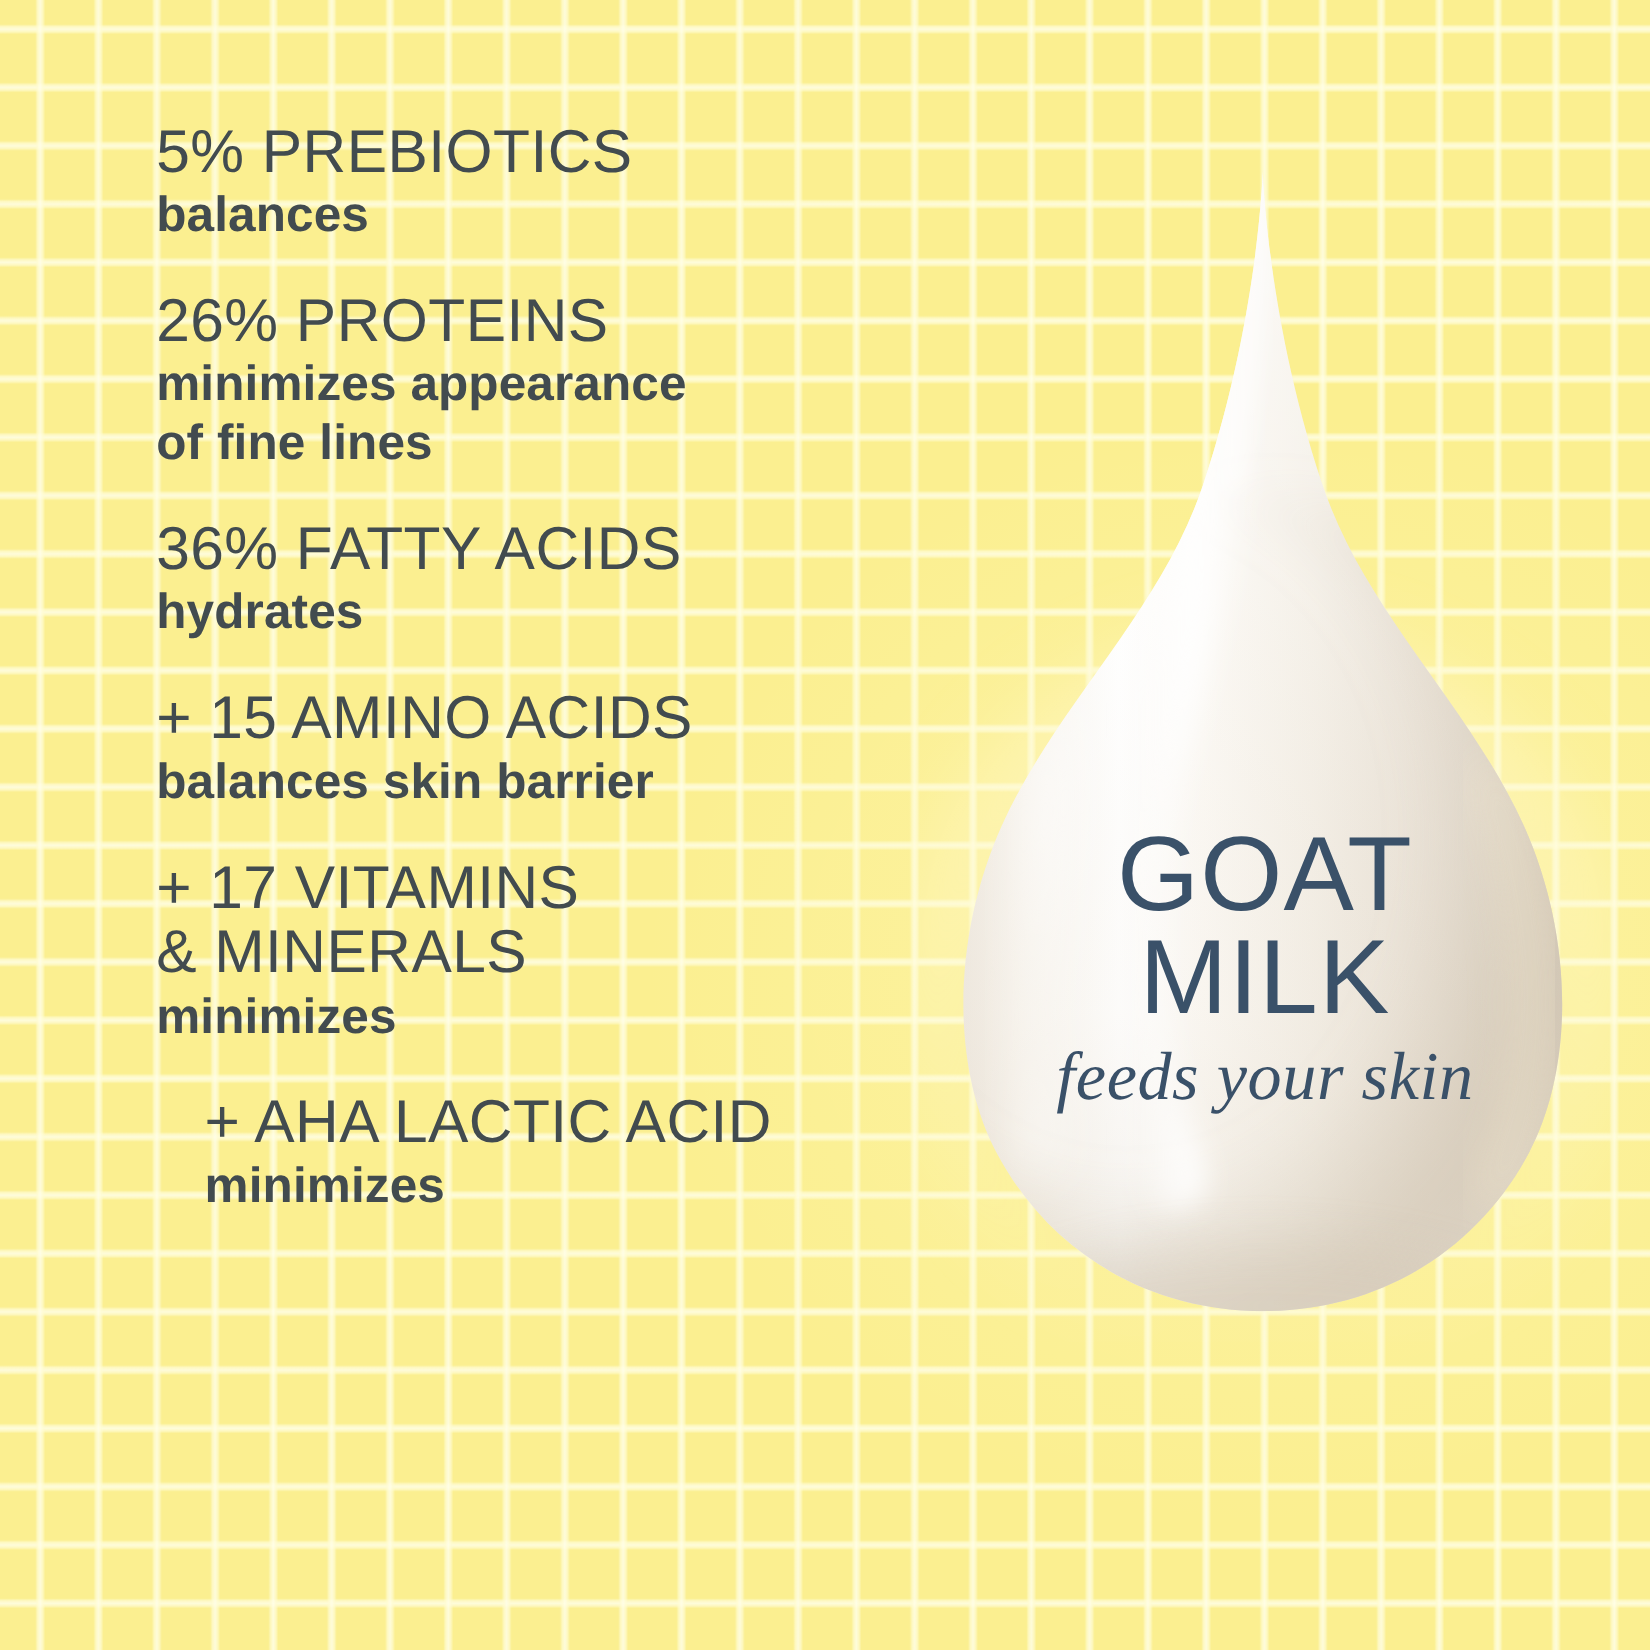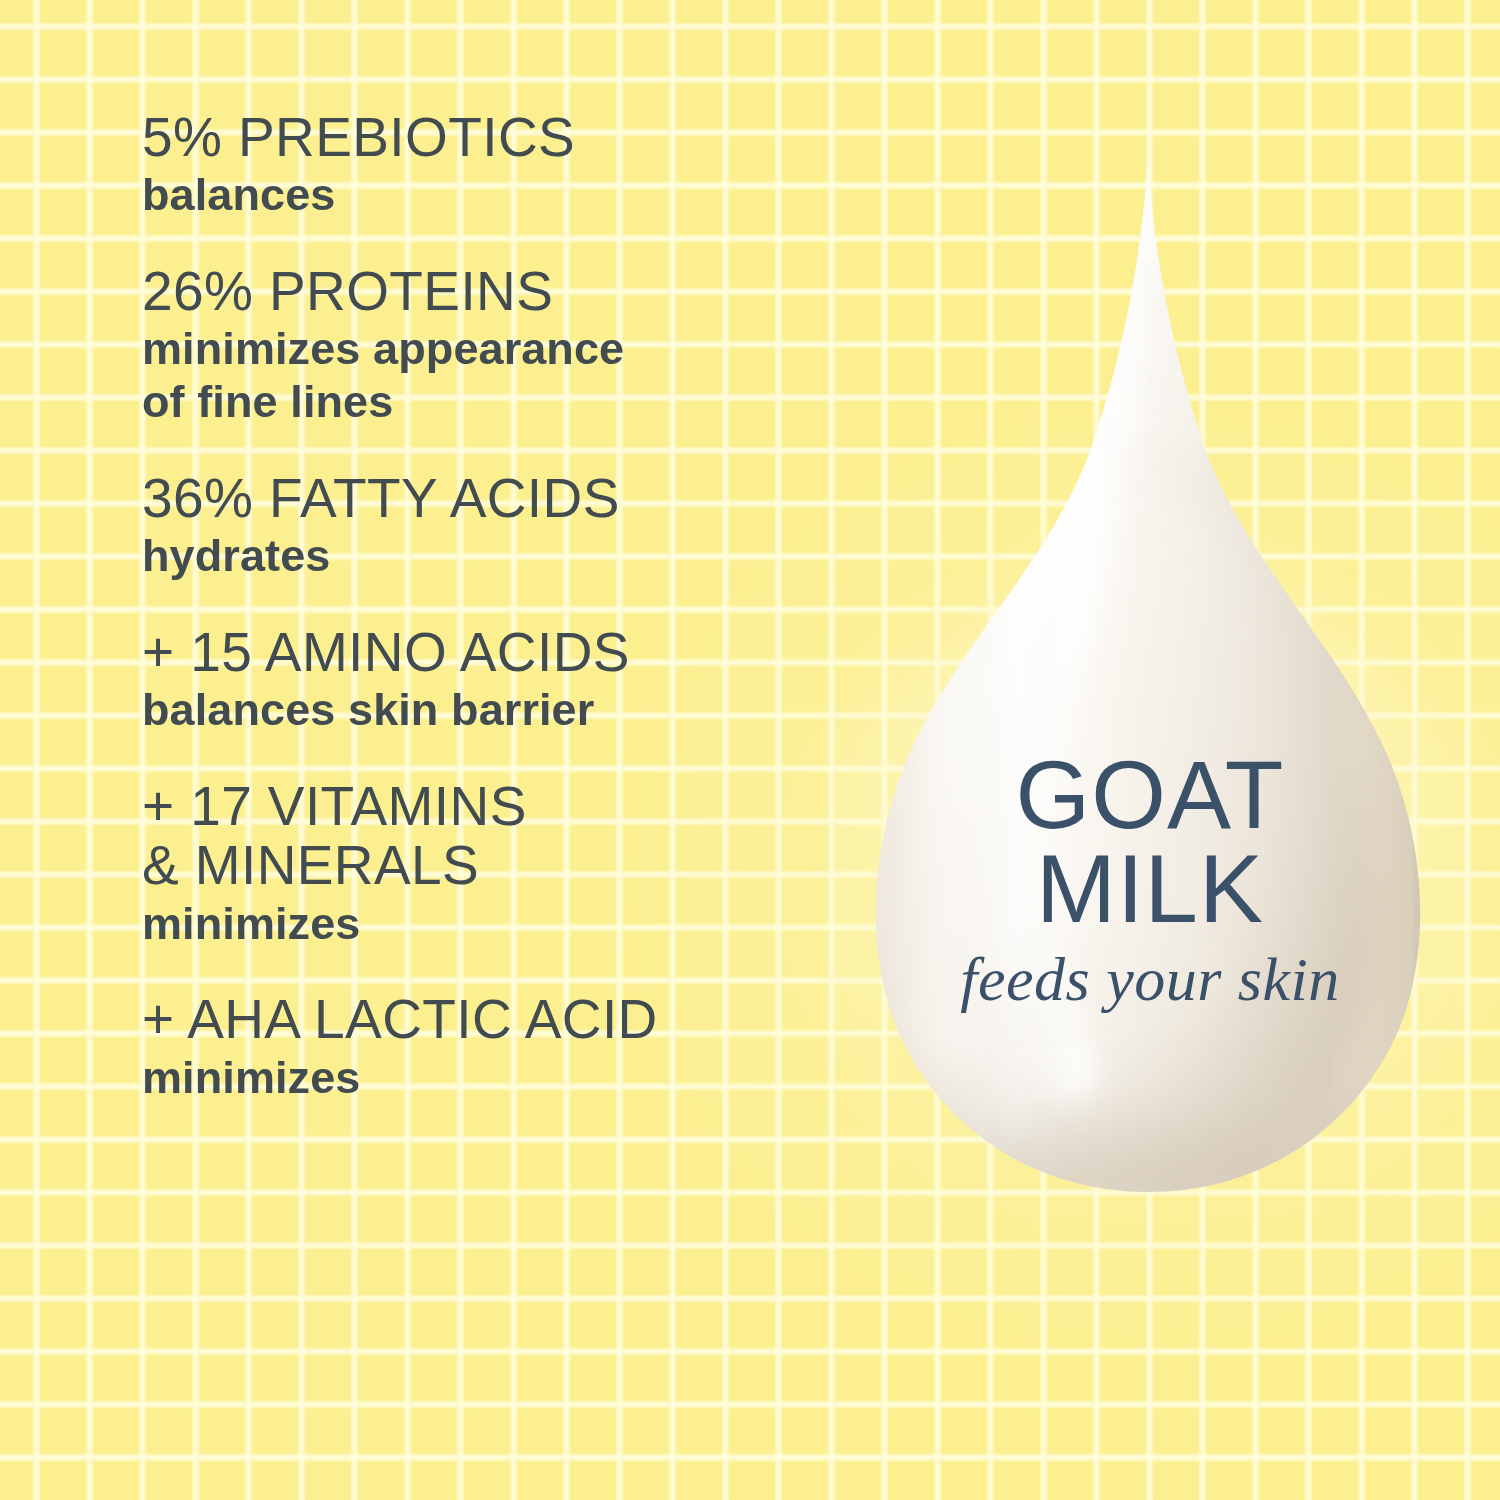--- a/index.html
+++ b/index.html
@@ -53,21 +53,21 @@
   }
 
   
   .facts {
     position: absolute;
     left: 142px;
     top: 108px;
     width: 700px;
   }
   .fact { margin-bottom: 40px; }
-  .fact:last-child { margin-bottom: 4px; }
+  .fact:last-child { margin-bottom: 4px; padding-left: 44px; }
 
   .fact-head {
     color: #424b4f;
     font-size: 55px;
     line-height: 1.08;
     font-weight: 400;
     letter-spacing: 0.4px;
     white-space: pre-line;
   }
   .fact-sub {

